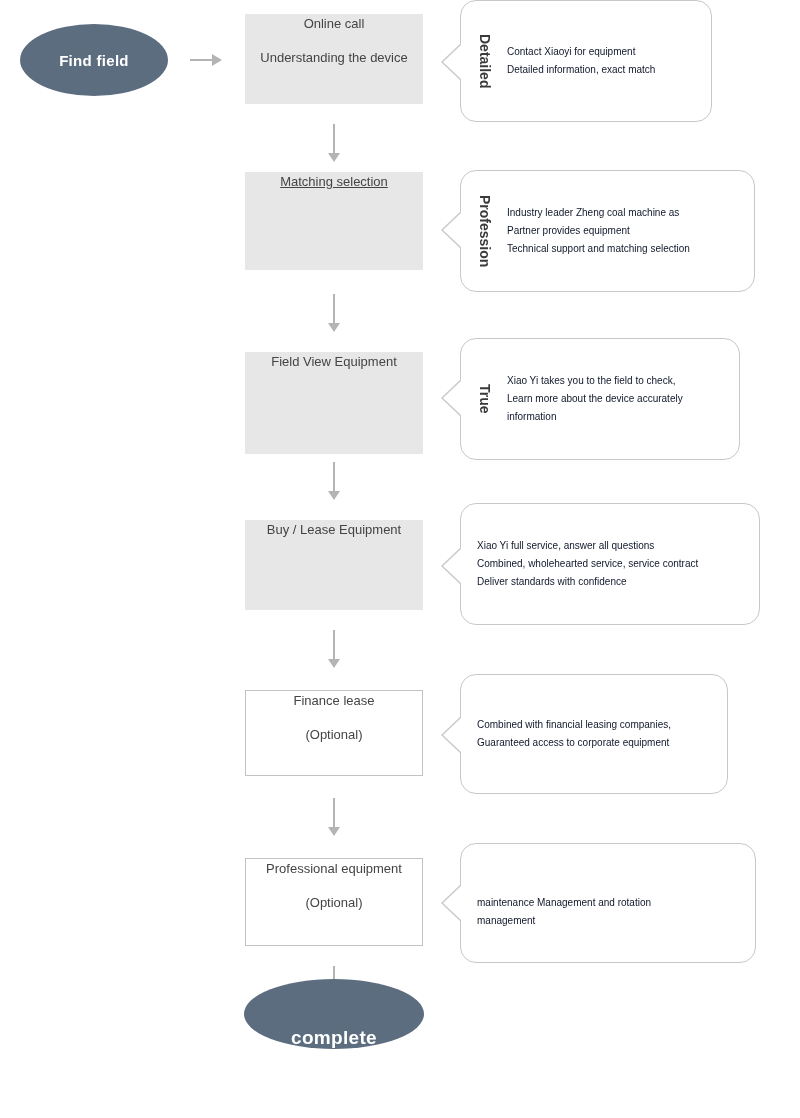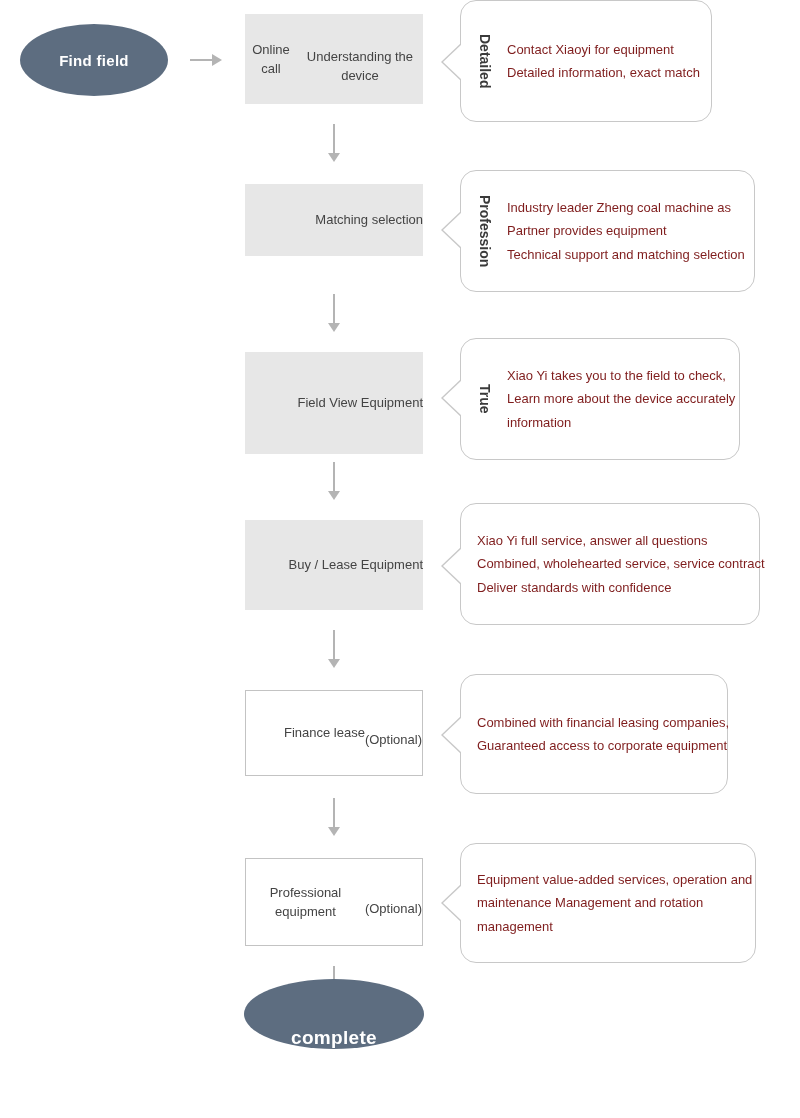--- a/index.html
+++ b/index.html
@@ -46,23 +46,23 @@
     align-items: flex-end;
   }
 
   
   .process-box {
     position: absolute;
     left: 245px;
     width: 178px;
     box-sizing: border-box;
     display: flex;
-    flex-direction: row;
+    flex-direction: column;
     align-items: center;
-    justify-content: flex-end;
+    justify-content: flex-start;
     text-align: center;
     font-size: 13px;
     color: #444444;
     line-height: 1.5;
   }
   .process-box.filled {
     background: #e7e7e7;
     border: none;
   }
   .process-box.outlined {
@@ -151,23 +151,23 @@
     writing-mode: vertical-rl;
     text-orientation: mixed;
     font-size: 14px;
     font-weight: bold;
     color: #3a3a3a;
     margin-right: 14px;
     white-space: nowrap;
     flex: 0 0 auto;
   }
   .callout-text {
-    font-size: 13px;
+    font-size: 10px;
     line-height: 1.78;
-    color: #7f1d1d;
+    color: #0f172a;
   }
   .callout-text .tline { white-space: nowrap; }
 </style>
 </head>
 <body>
 
 <div id="canvas">
 
   <div class="ellipse" id="start-ellipse">
     <span>Find field</span>
@@ -192,21 +192,21 @@
         <span class="tline">Detailed information, exact match</span>
       </span>
     </div>
   </div>
 
   <div class="v-arrow" style="top:124px; height:38px;">
     <div class="shaft" style="height:29px;"></div>
     <div class="head" style="top:29px;"></div>
   </div>
 
-  <div class="process-box filled" id="box-2" style="top:184px; height:72px;">
+  <div class="process-box filled" id="box-2" style="top:172px; height:98px;text-decoration:underline;">
     <span class="line">Matching selection</span>
   </div>
   <div class="callout" id="callout-2" style="left:460px; top:170px; width:295px; height:122px;">
     <span class="tail-outer" style="top:40px;"></span>
     <span class="tail-inner" style="top:41px;"></span>
     <div class="callout-body">
       <span class="vlabel">Profession</span>
       <span class="callout-text">
         <span class="tline">Industry leader Zheng coal machine as</span><br>
         <span class="tline">Partner provides equipment</span><br>
@@ -283,21 +283,21 @@
 
   <div class="process-box outlined" id="box-6" style="top:858px; height:88px;">
     <span class="line">Professional equipment</span>
     <span class="line">(Optional)</span>
   </div>
   <div class="callout" id="callout-6" style="left:460px; top:843px; width:296px; height:120px;">
     <span class="tail-outer" style="top:40px;"></span>
     <span class="tail-inner" style="top:41px;"></span>
     <div class="callout-body">
       <span class="callout-text">
-        <span class="tline">Equipment value-added services, operation and</span><br>
+        <br>
         <span class="tline"> maintenance Management and rotation</span><br>
         <span class="tline">management</span>
       </span>
     </div>
   </div>
 
   <div class="v-arrow" style="top:966px; height:38px;">
     <div class="shaft" style="height:29px;"></div>
     <div class="head" style="top:29px;"></div>
   </div>

